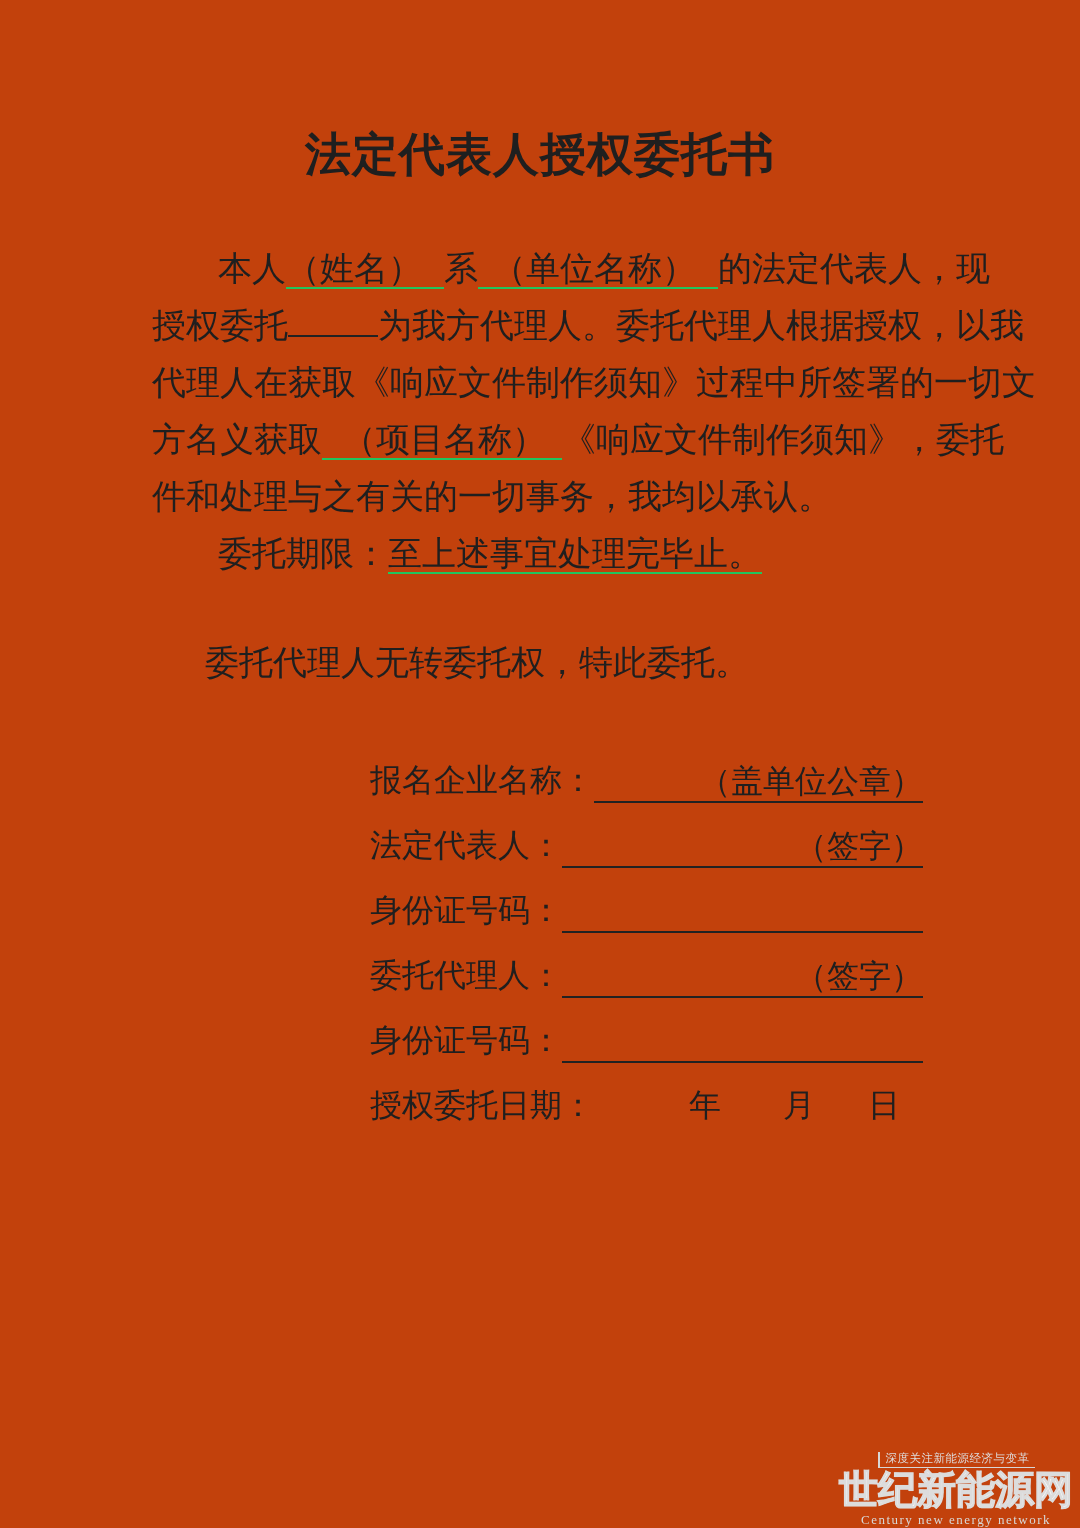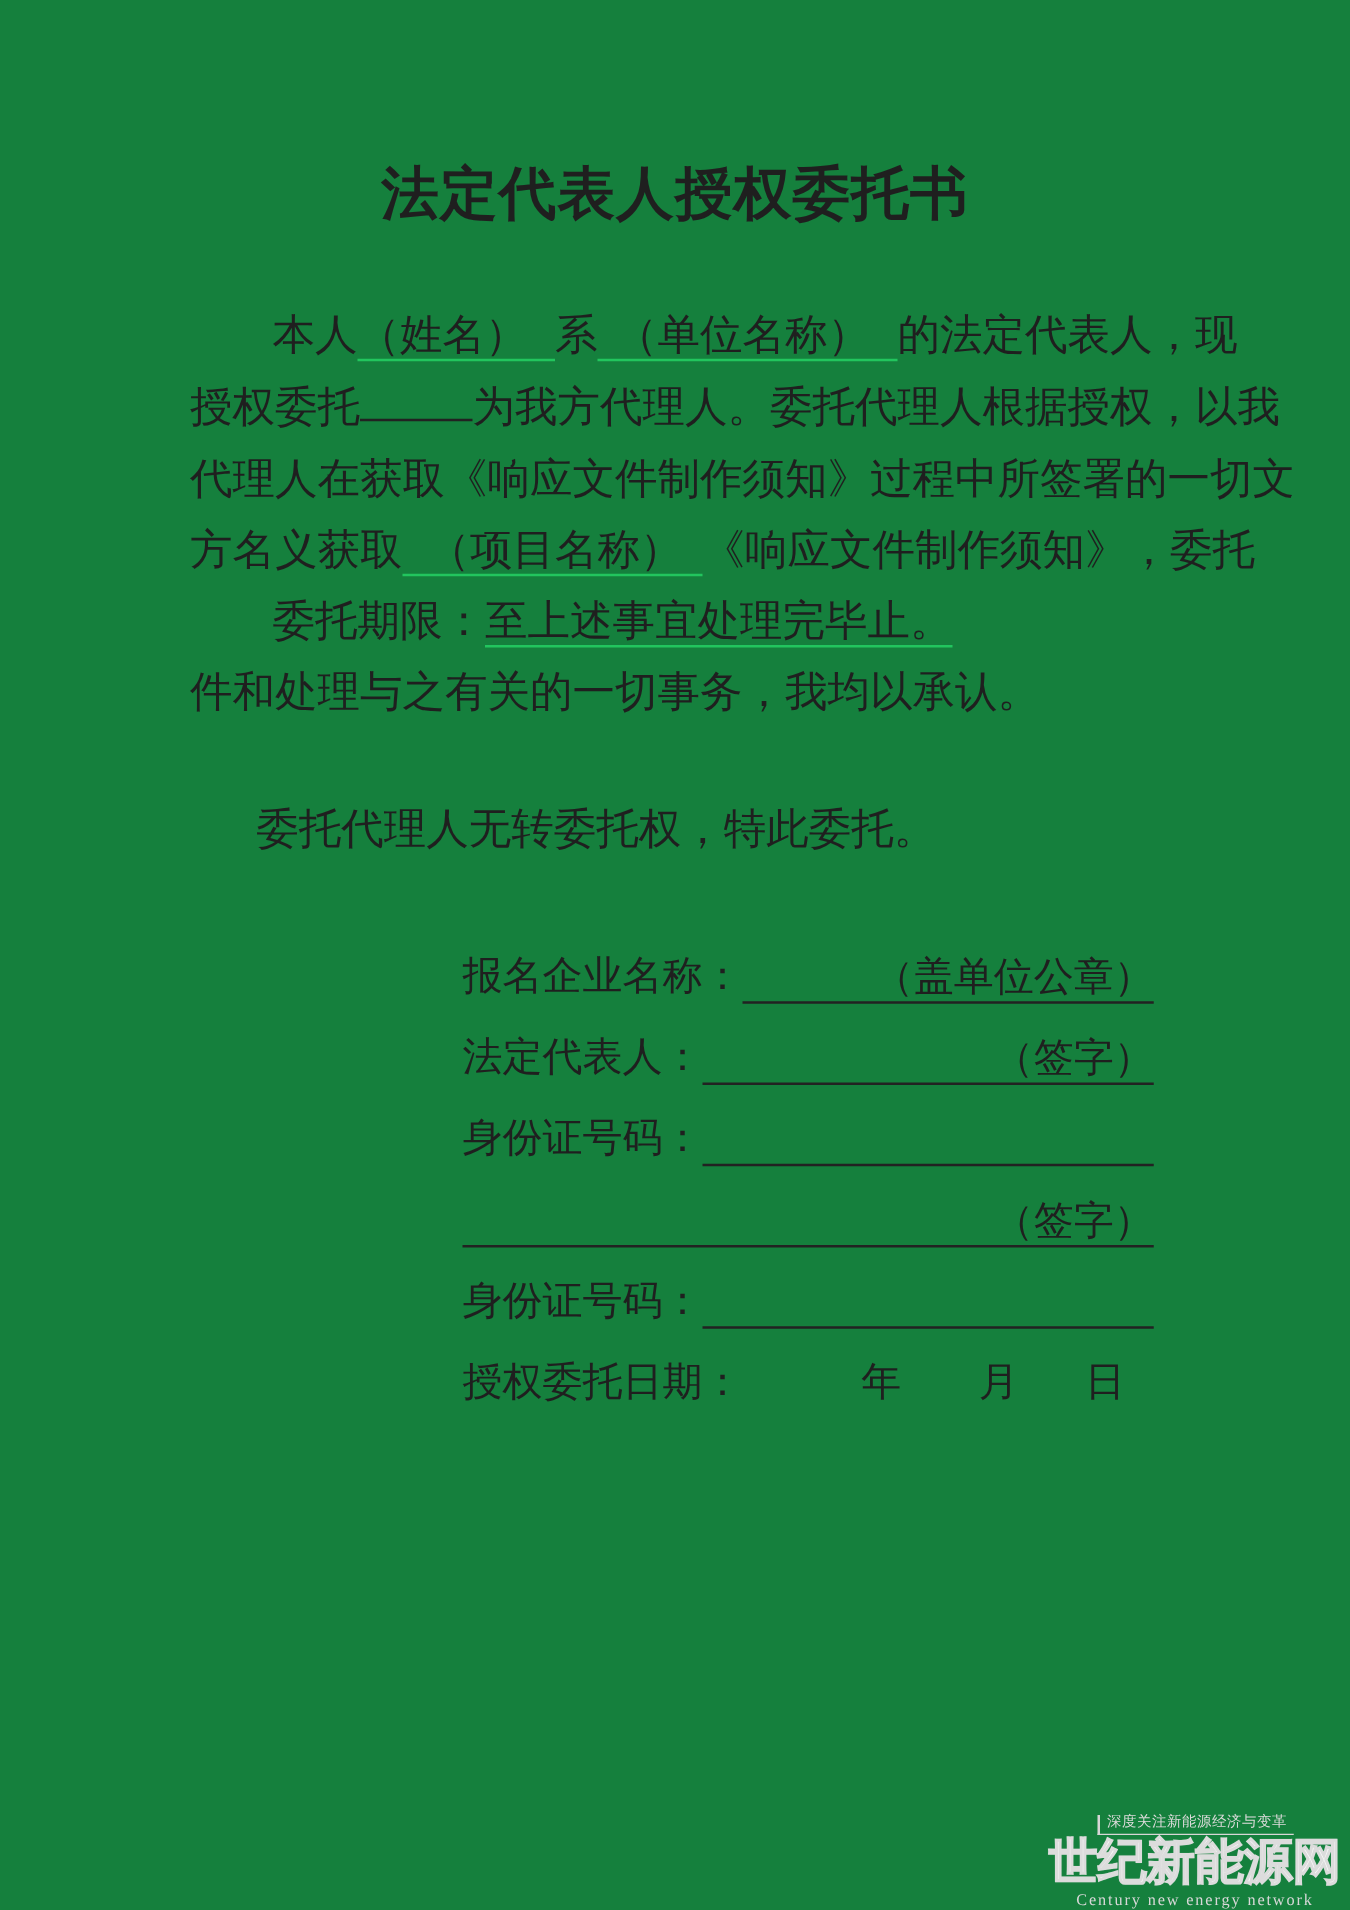--- a/index.html
+++ b/index.html
@@ -1,20 +1,20 @@
 <!DOCTYPE html>
 <html><head>
 <meta charset="utf-8">
 <style>
   * { margin:0; padding:0; box-sizing:border-box; }
   html,body { background:#ffffff; }
   .page {
     position:relative;
     width:1080px; height:1528px;
-    background:#15803d;
+    background:#c2410c;
     overflow:hidden;
     font-family:"Liberation Serif","DejaVu Serif",serif;
     color:#1f1f1f;
   }
   .title {
     position:absolute; top:124px; left:0; width:100%;
     text-align:center;
     font-size:46px; font-weight:bold;
     letter-spacing:1px;
   }
@@ -96,22 +96,22 @@
 
 <div class="page">
 
   <h1 class="title">法定代表人授权委托书</h1>
 
   <div class="body-text">
     <div class="line fill"><span class="sp2"></span><span>本人</span><span class="ul pr22">（姓名）</span><span>系</span><span class="ul pl14 pr22">（单位名称）</span><span>的法定代表人，现</span></div>
     <div class="line fill"><span>授权委托</span><span class="blank w90"></span><span>为我方代理人。委托代理人根据授权，以我</span></div>
     <div class="line fill"><span>代理人在获取《响应文件制作须知》过程中所签署的一切文</span></div>
     <div class="line fill"><span>方名义获取</span><span class="ul pl20 pr16">（项目名称）</span><span>《响应文件制作须知》，委托</span></div>
+    <div class="line"><span>件和处理与之有关的一切事务，我均以承认。</span></div>
     <div class="line"><span class="sp2"></span><span>委托期限：</span><span class="ul">至上述事宜处理完毕止。</span></div>
-    <div class="line"><span>件和处理与之有关的一切事务，我均以承认。</span></div>
   </div>
 
   <div class="para2">委托代理人无转委托权，特此委托。</div>
 
   <div class="form">
     <div class="frow">
       <span class="flabel">报名企业名称：</span>
       <span class="ffill">
           <span class="fnote">（盖单位公章）</span>
         </span>
@@ -122,20 +122,21 @@
           <span class="fnote">（签字）</span>
         </span>
     </div>
     <div class="frow">
       <span class="flabel">身份证号码：</span>
       <span class="ffill">
           <span class="fnote"></span>
         </span>
     </div>
     <div class="frow">
+      <span class="flabel">委托代理人：</span>
       <span class="ffill">
           <span class="fnote">（签字）</span>
         </span>
     </div>
     <div class="frow">
       <span class="flabel">身份证号码：</span>
       <span class="ffill">
           <span class="fnote"></span>
         </span>
     </div>

